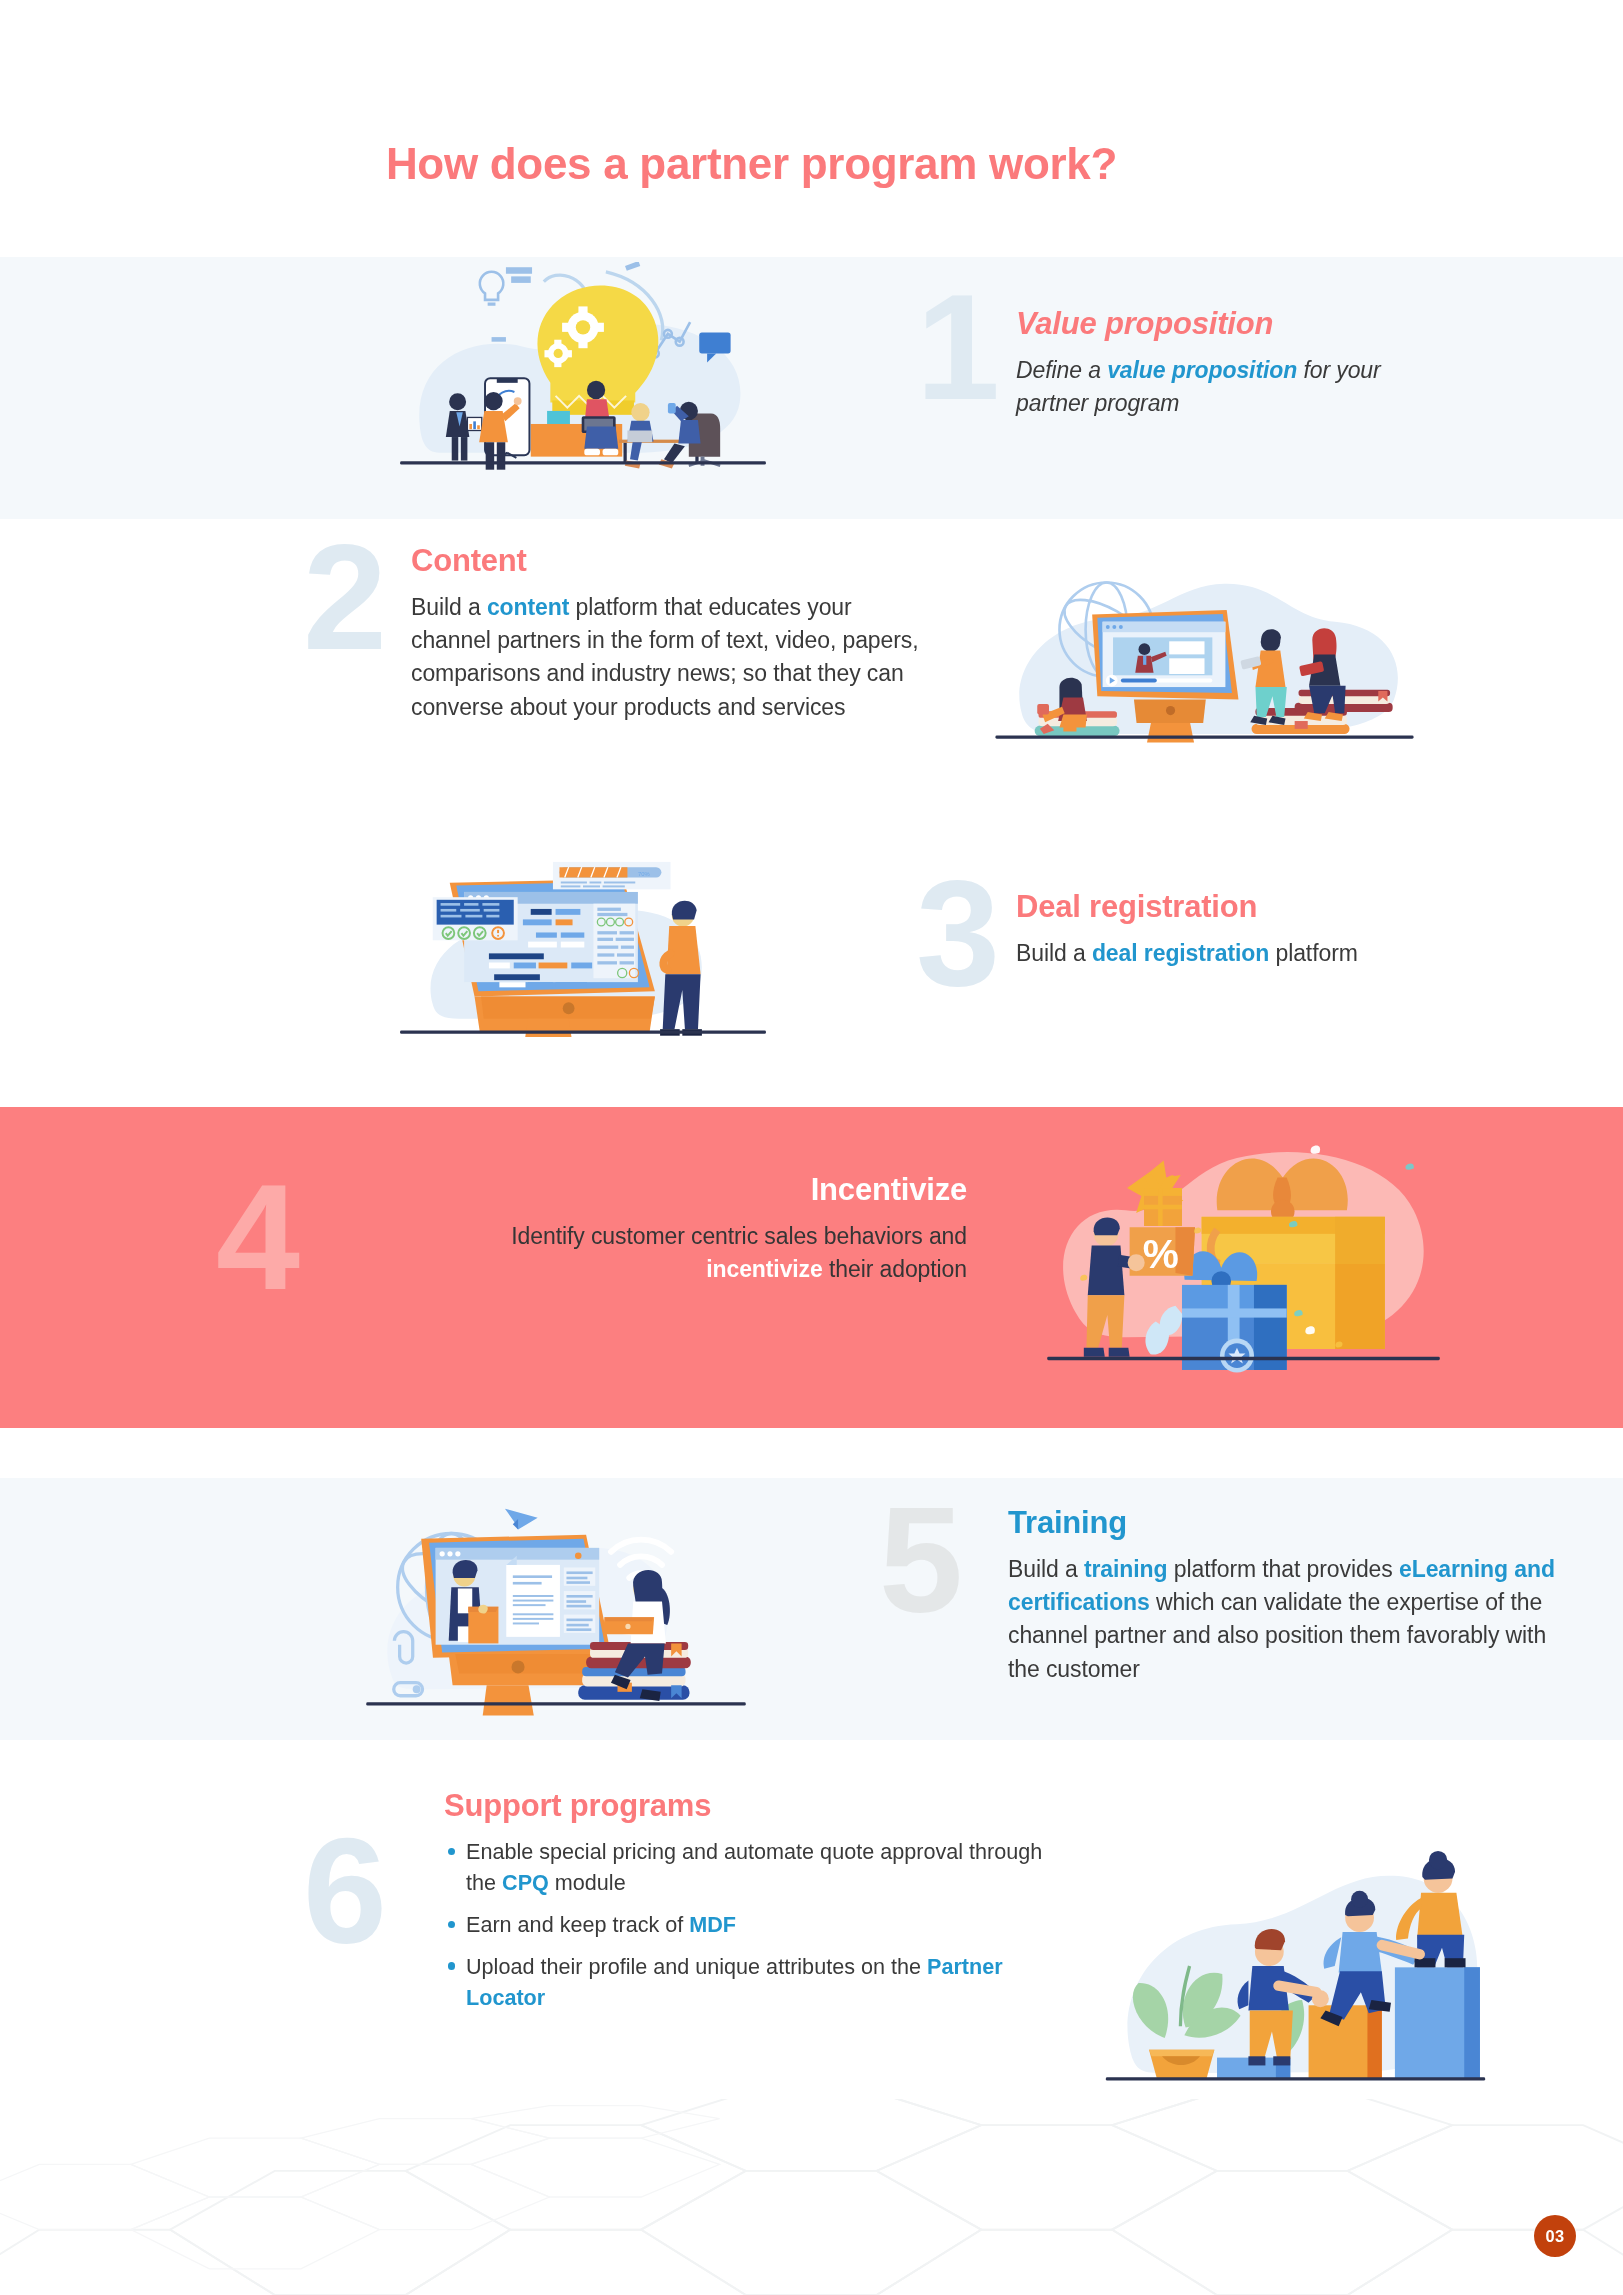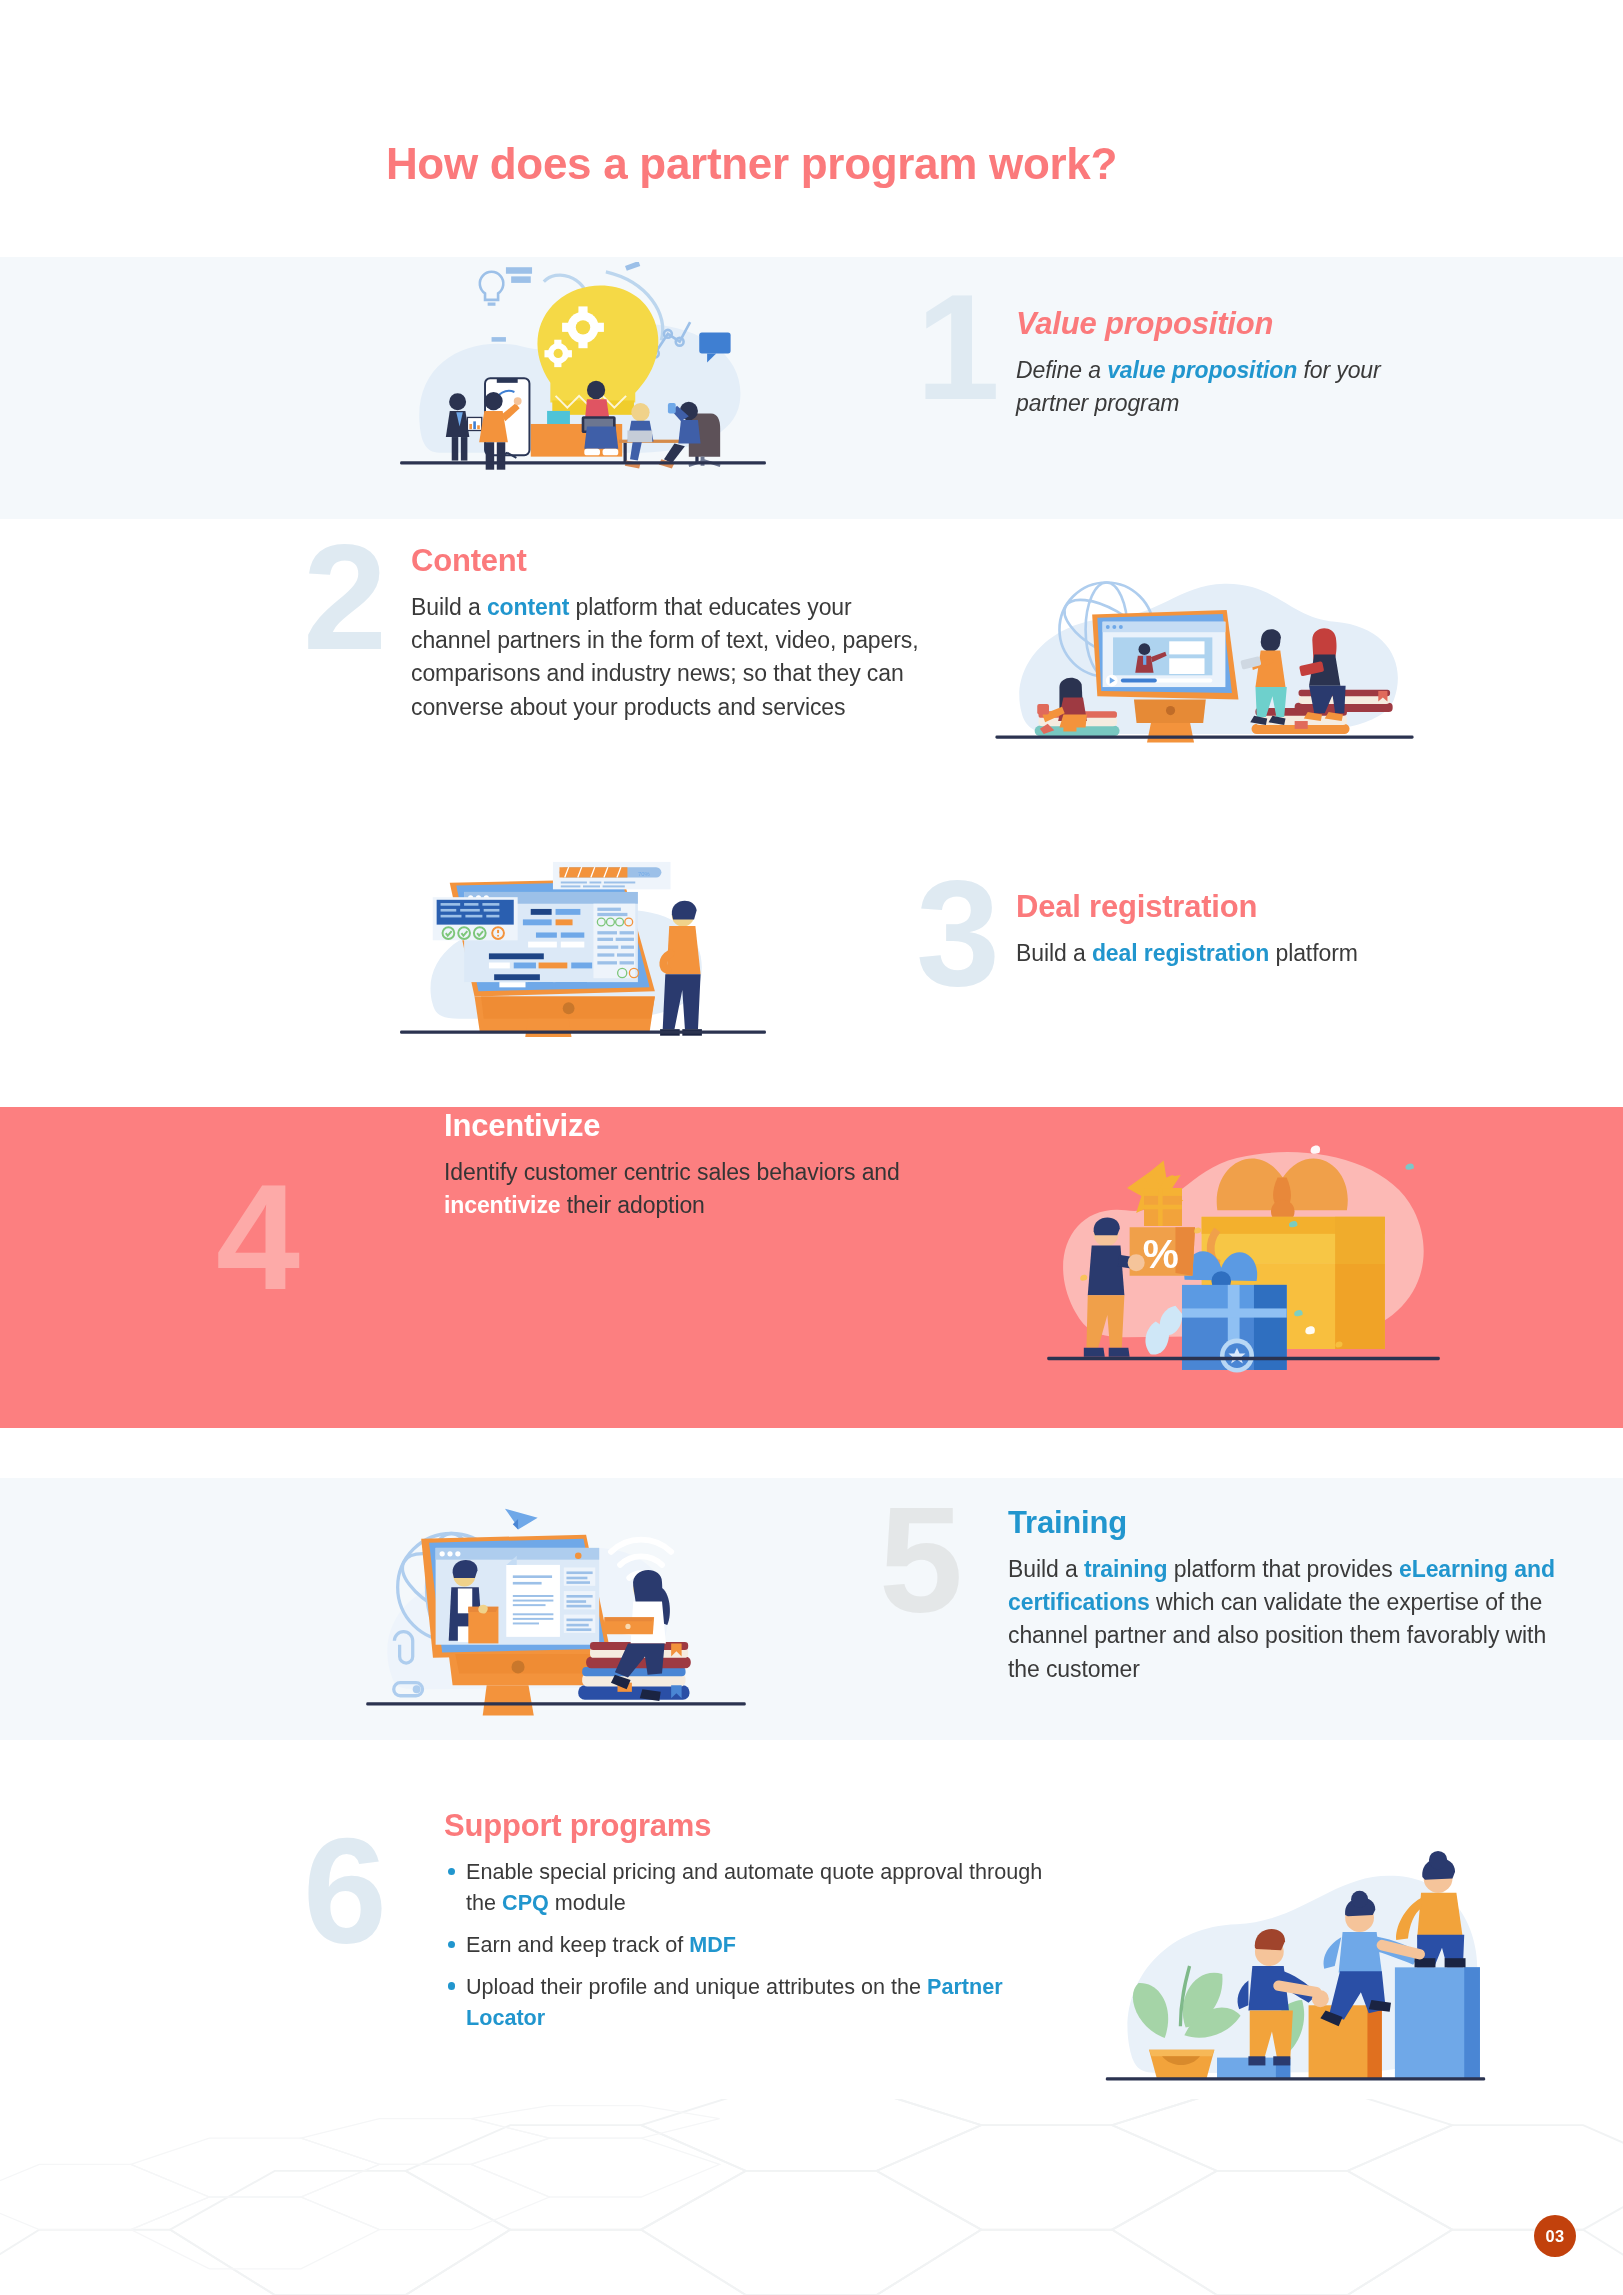--- a/index.html
+++ b/index.html
@@ -423,21 +423,21 @@
   <div class="step">
     <div class="num" style="left:916px; top:874px;">3</div>
     <div class="txtcol" style="left:1016px; top:889px; width:419px;">
       <div class="heading">Deal registration</div>
       <div class="body">Build a <b>deal registration</b> platform</div>
     </div>
   </div>
 
   <div class="step">
     <div class="num pinklight" style="left:216px; top:1178px;">4</div>
-    <div class="txtcol" style="left:444px; top:1108px; width:523px;">
+    <div class="txtcol" style="left:444px; top:1172px; width:523px;text-align:right;">
       <div class="heading white">Incentivize</div>
       <div class="body oncoral">Identify customer centric sales behaviors and <b>incentivize</b> their adoption</div>
     </div>
   </div>
 
   <div class="illus" style="left:1021px; top:1112px; width:445px; height:262px;">
     <svg viewBox="0 0 680 400">
       <path d="M80 300 C40 220 80 140 160 150 C230 160 250 90 330 70 C430 46 560 70 600 150 C640 230 600 320 500 340 L160 344 C110 344 96 330 80 300 Z" fill="#fcb9b5"></path>
       <path d="M196 92 l22 -18 l4 26 l22 -4 l-14 22 l18 18 l-28 2 l-4 26 l-18 -20 l-22 10 l8 -26 l-22 -12 Z" fill="#f5b234" transform="translate(0,0) scale(1)"></path>
       <rect x="188" y="116" width="58" height="58" fill="#f2a33b"></rect>
@@ -599,21 +599,21 @@
   <div class="step">
     <div class="num gray" style="left:879px; top:1501px;">5</div>
     <div class="txtcol" style="left:1008px; top:1505px; width:563px;">
       <div class="heading blue">Training</div>
       <div class="body">Build a <b>training</b> platform that provides <b>eLearning and certifications</b> which can validate the expertise of the channel partner and also position them favorably with the customer</div>
     </div>
   </div>
 
   <div class="step">
     <div class="num" style="left:303px; top:1832px;">6</div>
-    <div class="txtcol" style="left:444px; top:1788px; width:602px;margin-top:20px;">
+    <div class="txtcol" style="left:444px; top:1788px; width:602px;">
       <div class="heading">Support programs</div>
       <ul class="bullets">
         <li>Enable special pricing and automate quote approval through the <b>CPQ</b> module</li>
         <li>Earn and keep track of <b>MDF</b></li>
         <li>Upload their profile and unique attributes on the <b>Partner Locator</b></li>
       </ul>
     </div>
   </div>
 
   <div class="illus" style="left:1086px; top:1796px; width:419px; height:327px;">

